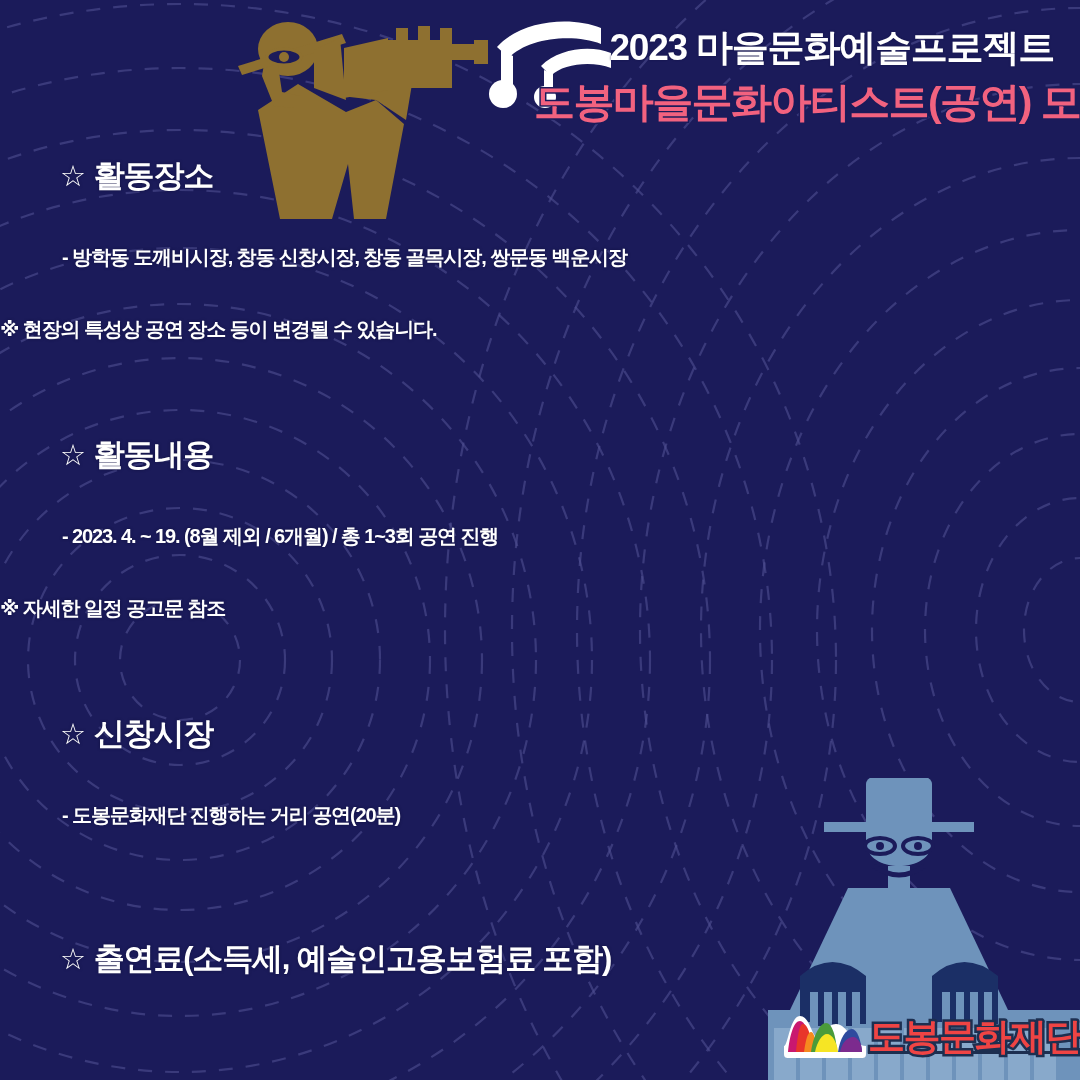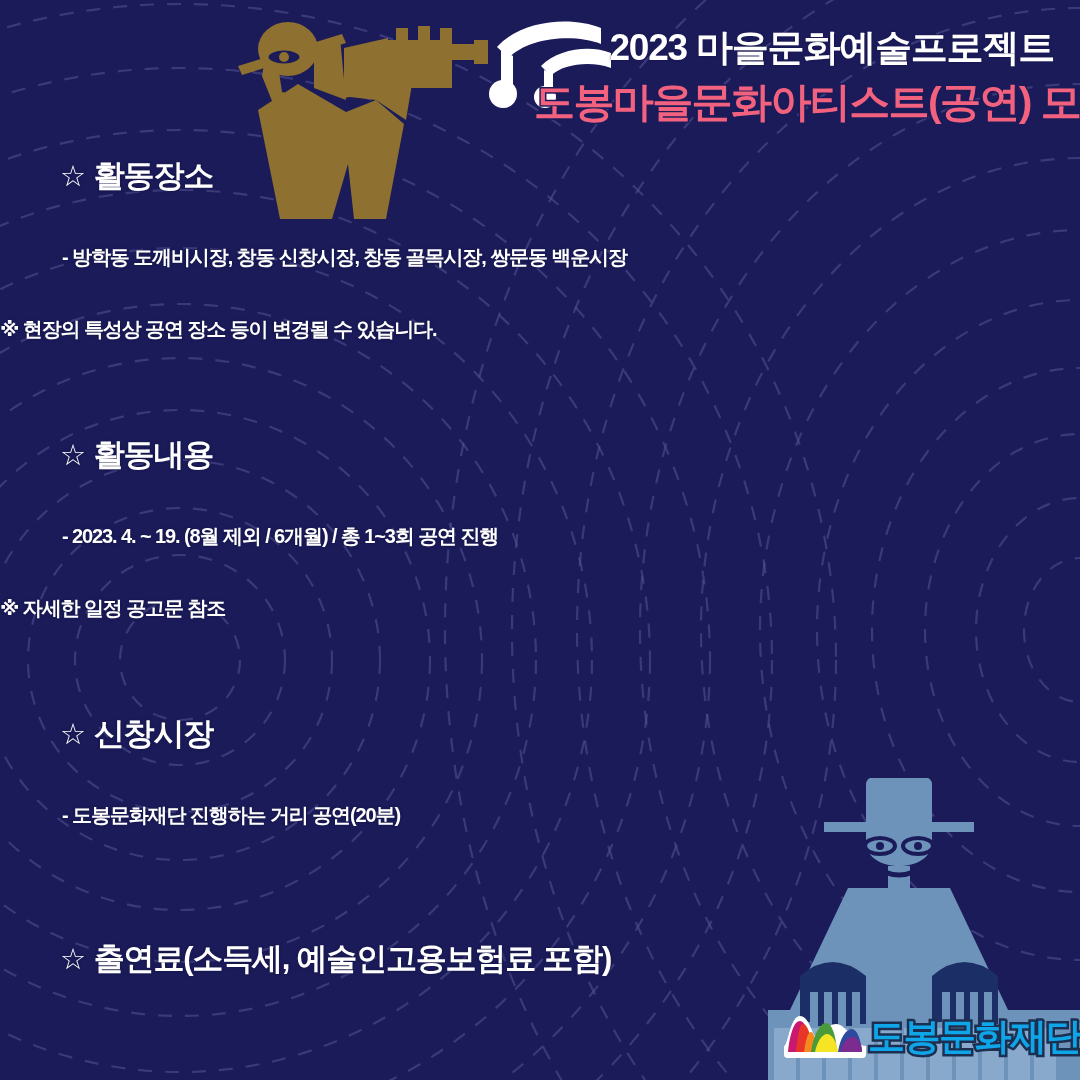--- a/index.html
+++ b/index.html
@@ -63,24 +63,25 @@
   .gap-sec{height:100px;}
 
   
   #pianist{position:absolute;left:748px;top:778px;}
 
   
   #logo{position:absolute;left:782px;top:1012px;}
   .logo-text{
     position:absolute;left:868px;top:1018px;
     font-size:37px;font-weight:bold;letter-spacing:-1.5px;
-    color:#0ea5e9;line-height:1;
+    color:#ef4444;line-height:1;
     -webkit-text-stroke:5px #1d2f50;
     paint-order:stroke fill;
     white-space:nowrap;
+    text-decoration:underline;
   }
 </style>
 </head>
 <body>
 
 <div id="poster">
 
   <div class="bg-layer">
     <svg id="arcsLeft" width="1400" height="1400" viewBox="0 0 1400 1400">
       <g>

